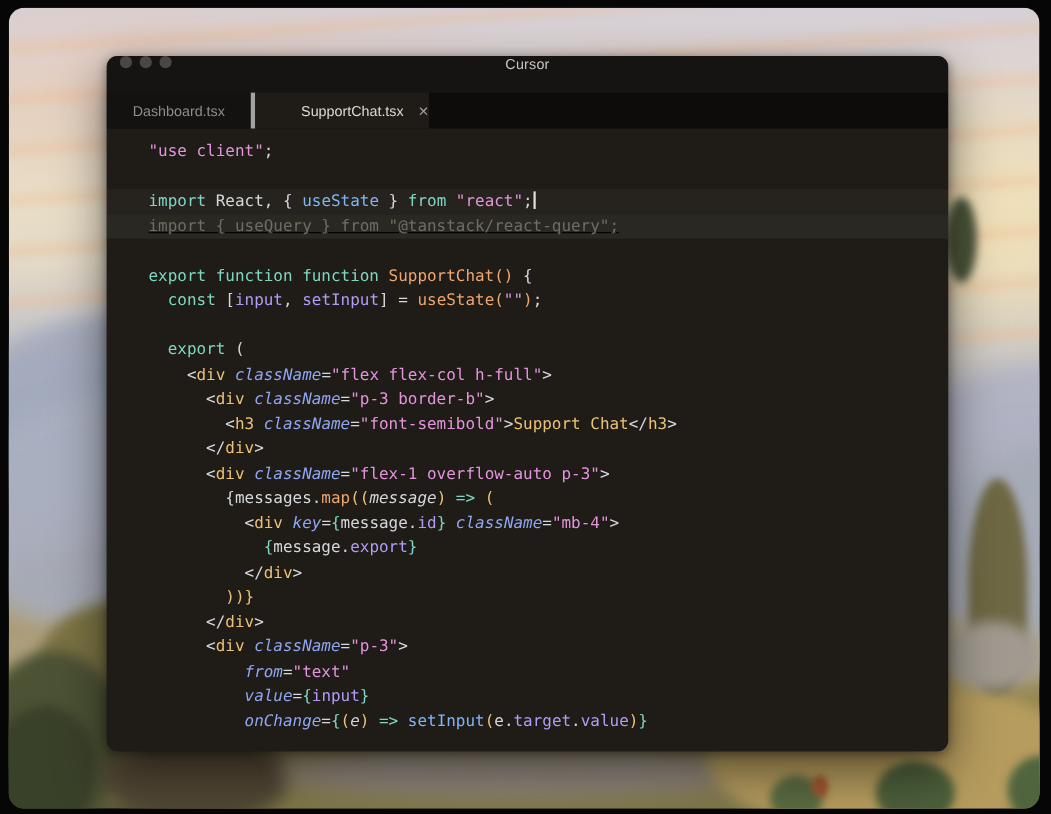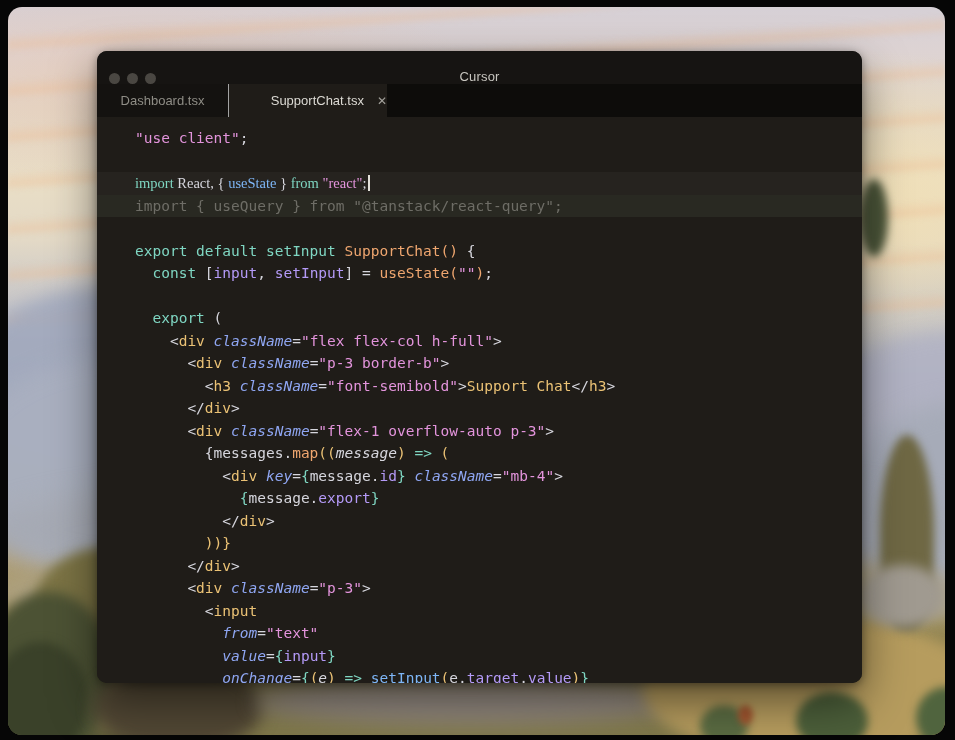--- a/index.html
+++ b/index.html
@@ -32,35 +32,35 @@
   .b-conifer{left:872px;top:428px;width:54px;height:195px;background:#6f6844;filter:blur(4px);border-radius:50% 50% 40% 40%;}
   .b-rock{left:852px;top:558px;width:85px;height:62px;background:#a09a90;filter:blur(6px);}
   .b-bush1{left:788px;top:685px;width:72px;height:58px;background:#4c5f3a;filter:blur(4px);}
   .b-bush2{left:908px;top:680px;width:62px;height:62px;background:#50643e;filter:blur(4px);}
   .b-bush3{left:692px;top:698px;width:48px;height:42px;background:#5a6b42;filter:blur(4px);}
   .b-edge-tree{left:852px;top:172px;width:28px;height:78px;background:#4a5438;filter:blur(4px);}
   .b-rust{left:730px;top:698px;width:15px;height:20px;background:#a1552f;filter:blur(3px);}
   
   .window{position:absolute;left:97px;top:51px;width:765px;height:632px;border-radius:10px;overflow:hidden;
     background:#1f1c18;box-shadow:0 18px 45px rgba(0,0,0,0.5),0 2px 10px rgba(0,0,0,0.4);}
-  .titlebar{position:relative;height:33px;background:#161412;display:flex;align-items:flex-end;}
+  .titlebar{position:relative;height:33px;background:#161412;display:flex;align-items:flex-start;}
   .traffic{display:flex;gap:7px;padding-left:12px;}
   .dot{width:11px;height:11px;border-radius:50%;background:#4a4742;}
   .win-title{position:absolute;left:0;right:0;text-align:center;color:#c7c5bf;font-size:13px;letter-spacing:.2px;}
   .tabbar{height:33px;background:#0d0c0a;display:flex;align-items:stretch;}
   .tab{display:flex;align-items:center;justify-content:center;gap:13px;font-size:13px;cursor:default;}
-  .tab:not(.active){width:131px;background:#141210;color:#8f8d86;border-right:1px solid #a3a3a3;}
+  .tab:not(.active){width:131px;background:#141210;color:#8f8d86;border-right:4px solid #a3a3a3;}
   .tab.active{width:158px;background:#1f1c18;color:#dcdad4;justify-content:flex-end;}
   .tab-close{color:#a3a19b;font-size:12px;line-height:1;}
   
   .editor{position:relative;height:566px;background:#1f1c18;overflow:hidden;padding-top:10px;
     font-family:"DejaVu Sans Mono","Liberation Mono",monospace;font-size:14.5px;}
   .code-line{height:22.5px;line-height:22.5px;white-space:pre;padding-left:38px;}
-  .hl-cur{background:rgba(255,255,255,0.03);font-family:Liberation Serif, serif;}
-  .hl-added{background:rgba(190,215,170,0.07);}
+  .hl-cur{background:rgba(255,255,255,0.03);}
+  .hl-added{background:rgba(190,215,170,0.07);text-decoration:underline;}
   .tk-kw{color:var(--tk-kw);}
   .tk-str{color:var(--tk-str);}
   .tk-fn{color:var(--tk-fn);text-align:center;}
   .tk-tag{color:var(--tk-tag);text-align:right;}
   .tk-gold{color:var(--tk-gold);}
   .tk-attr{color:var(--tk-attr);font-style:italic;}
   .tk-prop{color:var(--tk-prop);}
   .tk-var{color:var(--tk-var);}
   .tk-vari{color:var(--tk-var);font-style:italic;}
   .tk-blue{color:var(--tk-blue);}
@@ -112,35 +112,34 @@
           <span class="tab-label">SupportChat.tsx</span>
           <span class="tab-close">✕</span>
         </div>
       </div>
     <div class="editor">
         <div class="code-line"><span class="tk tk-str">"use client"</span><span class="tk tk-punct">;</span></div>
         <div class="code-line"></div>
         <div class="code-line hl-cur"><span class="tk tk-kw">import</span><span class="tk tk-punct"> </span><span class="tk tk-var">React</span><span class="tk tk-punct">, { </span><span class="tk tk-blue">useState</span><span class="tk tk-punct"> } </span><span class="tk tk-kw">from</span><span class="tk tk-punct"> </span><span class="tk tk-str">"react"</span><span class="tk tk-punct">;</span><span class="caret"></span></div>
         <div class="code-line hl-added"><span class="tk tk-dim">import { useQuery } from "@tanstack/react-query";</span></div>
         <div class="code-line"></div>
-        <div class="code-line"><span class="tk tk-kw">export default setInput</span><span class="tk tk-punct"> </span><span class="tk tk-fn">SupportChat()</span><span class="tk tk-punct"> {</span></div>
+        <div class="code-line"><span class="tk tk-kw">export function function</span><span class="tk tk-punct"> </span><span class="tk tk-fn">SupportChat()</span><span class="tk tk-punct"> {</span></div>
         <div class="code-line"><span class="tk tk-punct">  </span><span class="tk tk-kw">const</span><span class="tk tk-punct"> [</span><span class="tk tk-prop">input</span><span class="tk tk-punct">, </span><span class="tk tk-prop">setInput</span><span class="tk tk-punct">] = </span><span class="tk tk-fn">useState</span><span class="tk tk-fn">(</span><span class="tk tk-str">""</span><span class="tk tk-fn">)</span><span class="tk tk-punct">;</span></div>
         <div class="code-line"></div>
         <div class="code-line"><span class="tk tk-punct">  </span><span class="tk tk-kw">export</span><span class="tk tk-punct"> (</span></div>
         <div class="code-line"><span class="tk tk-punct">    &lt;</span><span class="tk tk-tag">div</span><span class="tk tk-punct"> </span><span class="tk tk-attr">className</span><span class="tk tk-punct">=</span><span class="tk tk-str">"flex flex-col h-full"</span><span class="tk tk-punct">&gt;</span></div>
         <div class="code-line"><span class="tk tk-punct">      &lt;</span><span class="tk tk-tag">div</span><span class="tk tk-punct"> </span><span class="tk tk-attr">className</span><span class="tk tk-punct">=</span><span class="tk tk-str">"p-3 border-b"</span><span class="tk tk-punct">&gt;</span></div>
         <div class="code-line"><span class="tk tk-punct">        &lt;</span><span class="tk tk-tag">h3</span><span class="tk tk-punct"> </span><span class="tk tk-attr">className</span><span class="tk tk-punct">=</span><span class="tk tk-str">"font-semibold"</span><span class="tk tk-punct">&gt;</span><span class="tk tk-gold">Support Chat</span><span class="tk tk-punct">&lt;/</span><span class="tk tk-tag">h3</span><span class="tk tk-punct">&gt;</span></div>
         <div class="code-line"><span class="tk tk-punct">      &lt;/</span><span class="tk tk-tag">div</span><span class="tk tk-punct">&gt;</span></div>
         <div class="code-line"><span class="tk tk-punct">      &lt;</span><span class="tk tk-tag">div</span><span class="tk tk-punct"> </span><span class="tk tk-attr">className</span><span class="tk tk-punct">=</span><span class="tk tk-str">"flex-1 overflow-auto p-3"</span><span class="tk tk-punct">&gt;</span></div>
         <div class="code-line"><span class="tk tk-punct">        {</span><span class="tk tk-var">messages</span><span class="tk tk-punct">.</span><span class="tk tk-fn">map</span><span class="tk tk-gold">((</span><span class="tk tk-vari">message</span><span class="tk tk-gold">)</span><span class="tk tk-punct"> </span><span class="tk tk-kw">=&gt;</span><span class="tk tk-punct"> </span><span class="tk tk-gold">(</span></div>
         <div class="code-line"><span class="tk tk-punct">          &lt;</span><span class="tk tk-tag">div</span><span class="tk tk-punct"> </span><span class="tk tk-attr">key</span><span class="tk tk-punct">=</span><span class="tk tk-kw">{</span><span class="tk tk-var">message</span><span class="tk tk-punct">.</span><span class="tk tk-prop">id</span><span class="tk tk-kw">}</span><span class="tk tk-punct"> </span><span class="tk tk-attr">className</span><span class="tk tk-punct">=</span><span class="tk tk-str">"mb-4"</span><span class="tk tk-punct">&gt;</span></div>
         <div class="code-line"><span class="tk tk-kw">            {</span><span class="tk tk-var">message</span><span class="tk tk-punct">.</span><span class="tk tk-prop">export</span><span class="tk tk-kw">}</span></div>
         <div class="code-line"><span class="tk tk-punct">          &lt;/</span><span class="tk tk-tag">div</span><span class="tk tk-punct">&gt;</span></div>
         <div class="code-line"><span class="tk tk-gold">        ))}</span></div>
         <div class="code-line"><span class="tk tk-punct">      &lt;/</span><span class="tk tk-tag">div</span><span class="tk tk-punct">&gt;</span></div>
         <div class="code-line"><span class="tk tk-punct">      &lt;</span><span class="tk tk-tag">div</span><span class="tk tk-punct"> </span><span class="tk tk-attr">className</span><span class="tk tk-punct">=</span><span class="tk tk-str">"p-3"</span><span class="tk tk-punct">&gt;</span></div>
-        <div class="code-line"><span class="tk tk-punct">        &lt;</span><span class="tk tk-tag">input</span></div>
         <div class="code-line"><span class="tk tk-punct">          </span><span class="tk tk-attr">from</span><span class="tk tk-punct">=</span><span class="tk tk-str">"text"</span></div>
         <div class="code-line"><span class="tk tk-punct">          </span><span class="tk tk-attr">value</span><span class="tk tk-punct">=</span><span class="tk tk-kw">{</span><span class="tk tk-prop">input</span><span class="tk tk-kw">}</span></div>
         <div class="code-line"><span class="tk tk-punct">          </span><span class="tk tk-attr">onChange</span><span class="tk tk-punct">=</span><span class="tk tk-kw">{</span><span class="tk tk-gold">(</span><span class="tk tk-vari">e</span><span class="tk tk-gold">)</span><span class="tk tk-punct"> </span><span class="tk tk-kw">=&gt;</span><span class="tk tk-punct"> </span><span class="tk tk-blue">setInput</span><span class="tk tk-gold">(</span><span class="tk tk-var">e</span><span class="tk tk-punct">.</span><span class="tk tk-prop">target</span><span class="tk tk-punct">.</span><span class="tk tk-prop">value</span><span class="tk tk-gold">)</span><span class="tk tk-kw">}</span></div>
       </div>
   </div>
 </div>
 
 </body></html>

